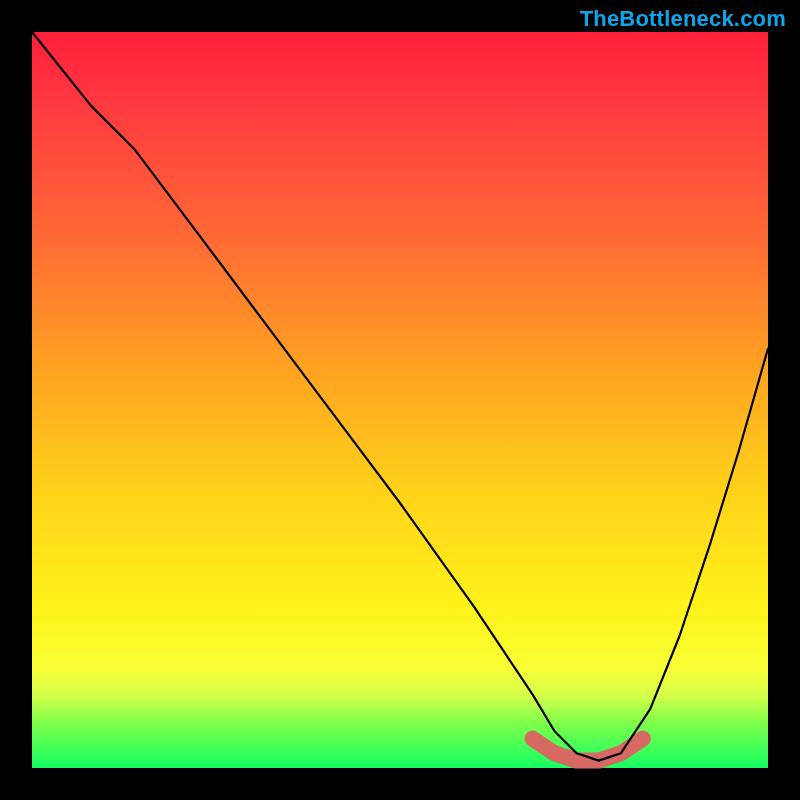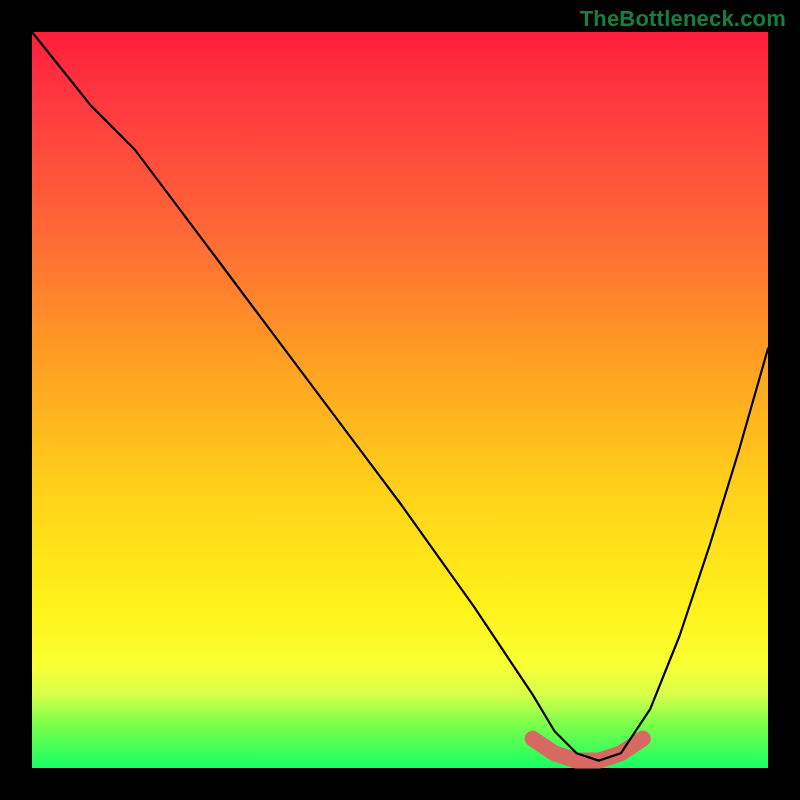--- a/index.html
+++ b/index.html
@@ -14,21 +14,21 @@
   .container {
     position: relative;
     width: 800px;
     height: 800px;
     background: #000;
   }
   .watermark {
     position: absolute;
     top: 6px;
     right: 14px;
-    color: #15803d;
+    color: #0ea5e9;
     font-size: 22px;
     font-weight: 600;
     letter-spacing: 0.2px;
     user-select: none;
   }
   .plot {
     position: absolute;
     top: 32px;
     left: 32px;
     width: 736px;

